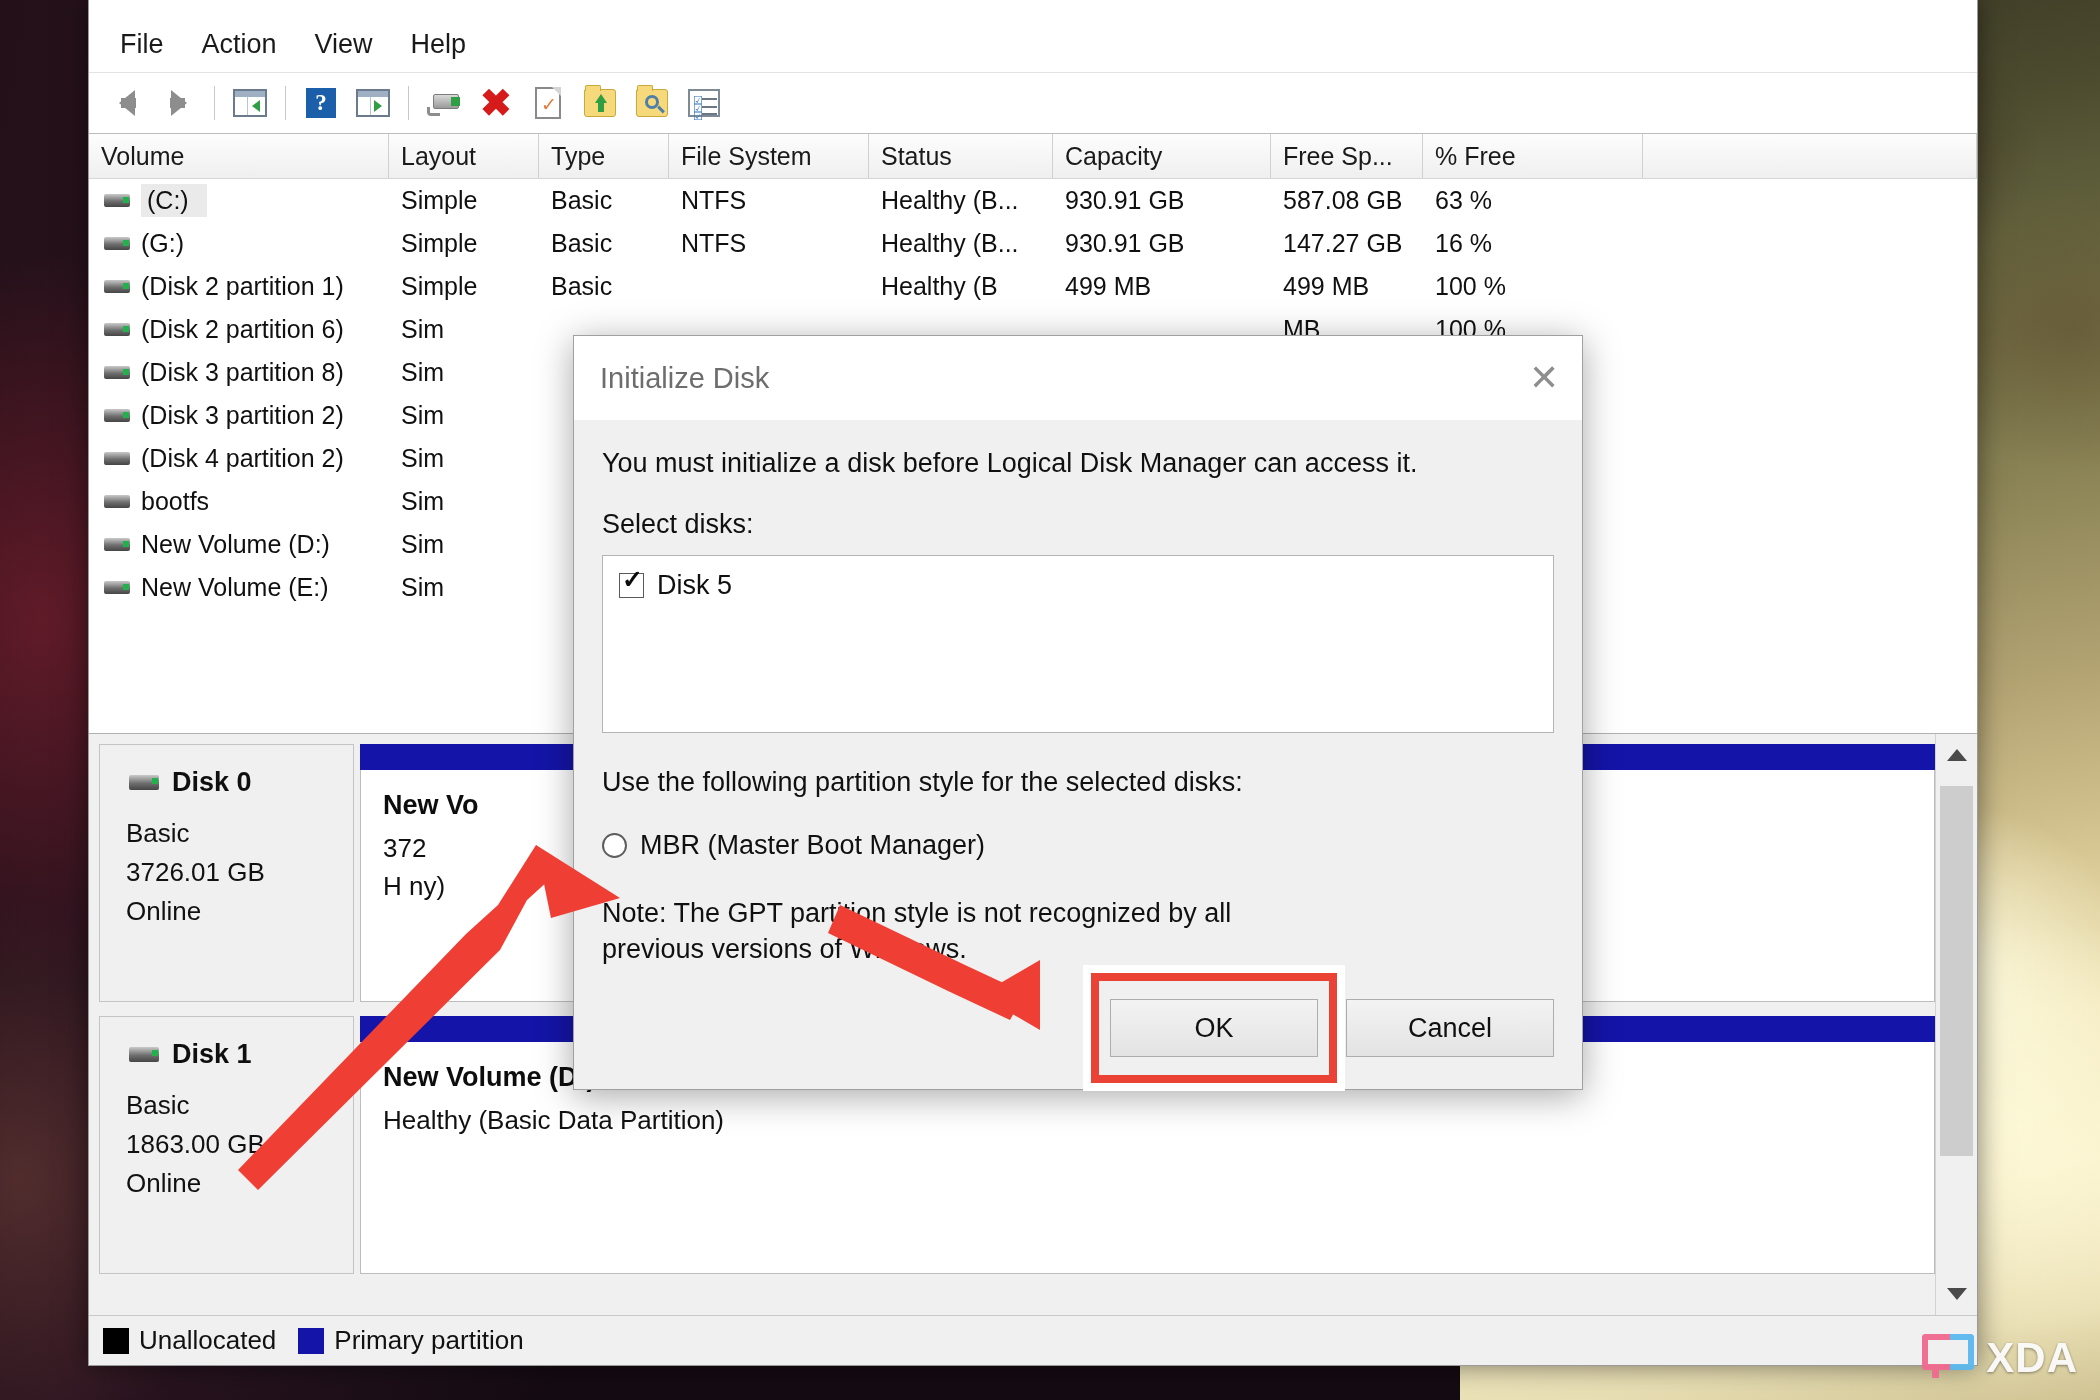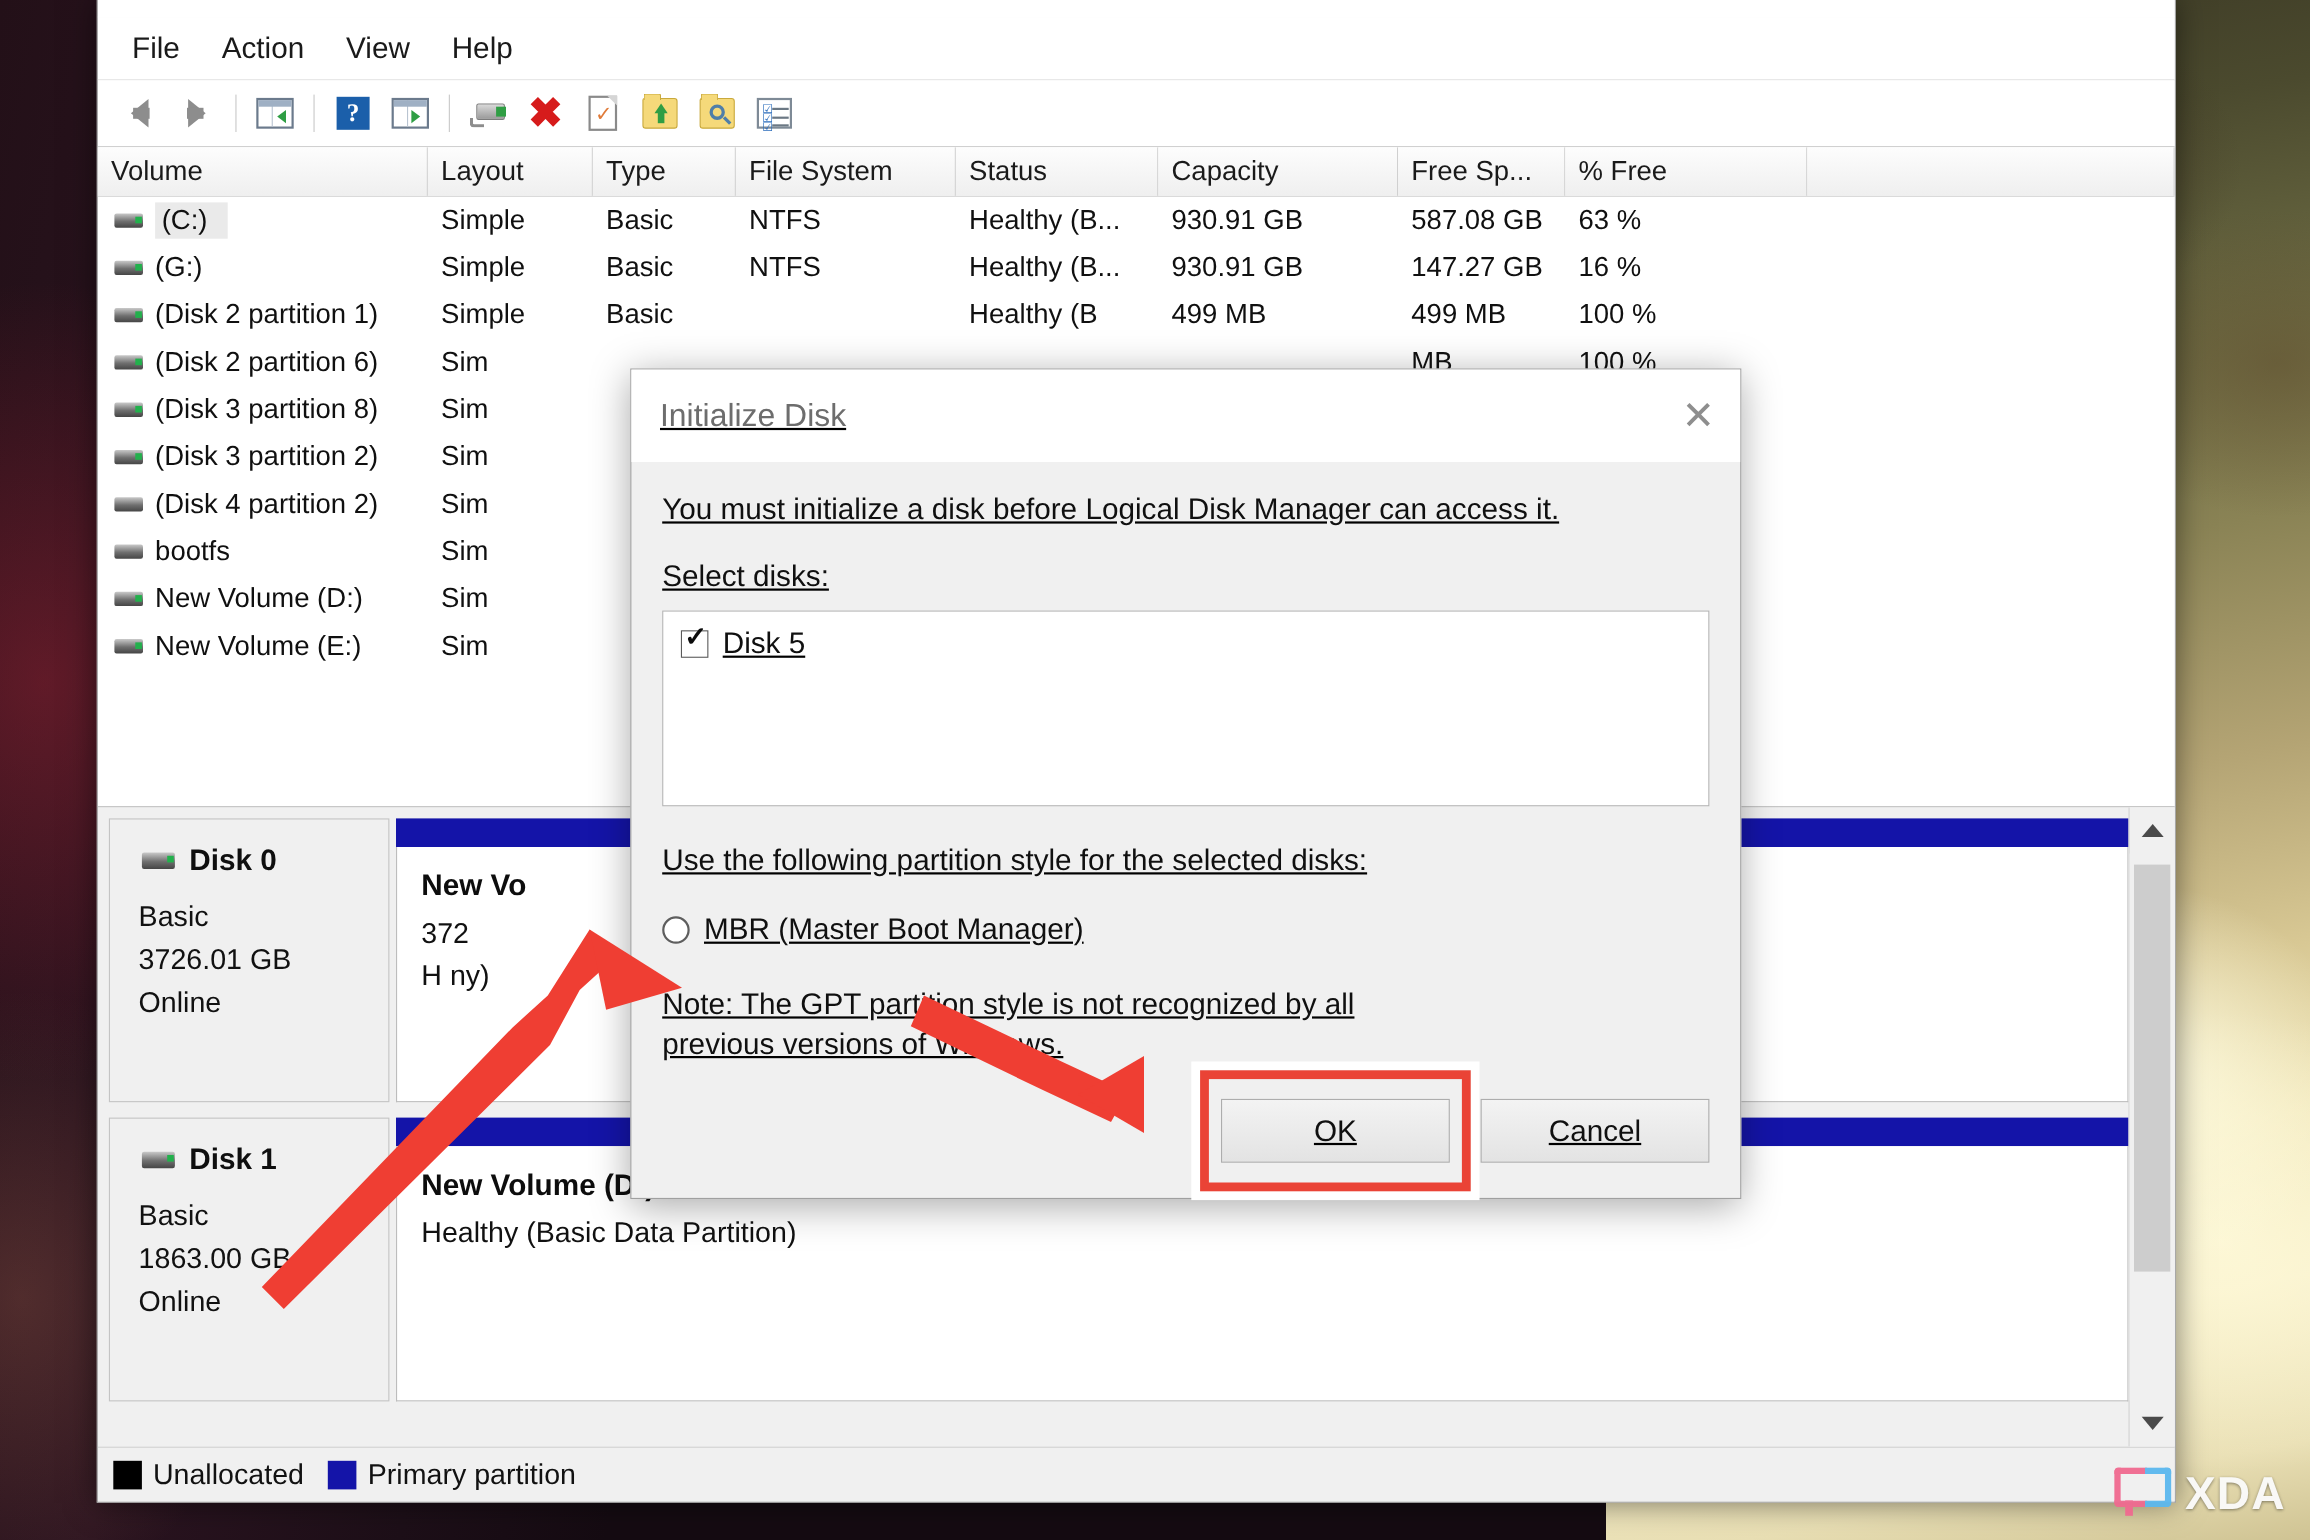--- a/index.html
+++ b/index.html
@@ -229,21 +229,21 @@
 
   
   #dialog {
     position: absolute;
     left: 484px; top: 335px;
     width: 1010px; height: 755px;
     background: #f0f0f0;
     border: 1px solid #a0a0a0;
     box-shadow: 0 6px 34px rgba(0,0,0,.34);
     z-index: 50;
-    display:flex; flex-direction:column;text-decoration:underline;
+    display:flex; flex-direction:column;
   }
   #dlg-title {
     height: 84px; background:#fff;
     display:flex; align-items:center;
     padding-left: 26px; position:relative; flex:none;
   }
   #dlg-title span { font-size: 29px; color:#6d6d6d; }
   #dlg-close {
     position:absolute; right:0; top:0; width: 76px; height: 84px;
     display:flex; align-items:center; justify-content:center;

